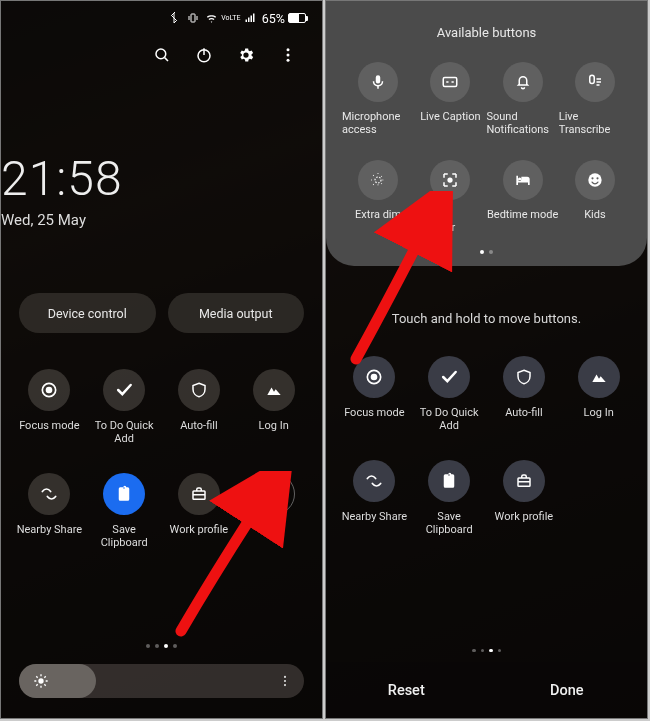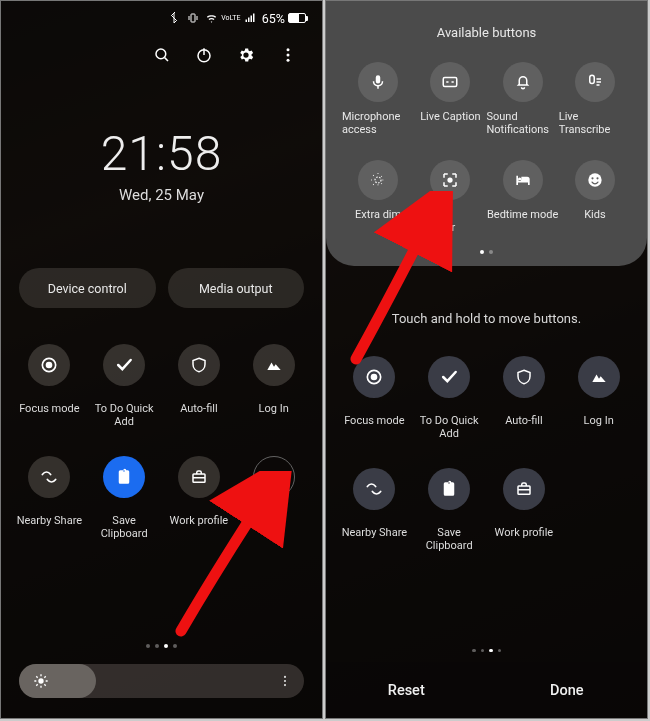--- a/index.html
+++ b/index.html
@@ -49,22 +49,22 @@
     justify-content:flex-end;
     gap:22px;
     padding: 10px 24px 0;
     color:#fff;
   }
   .toprow .ibtn { width:20px; height:20px; display:flex; align-items:center; justify-content:center; cursor:pointer; }
 
   
   .clock {
     position:relative; z-index:5;
-    text-align:center;
-    margin-top: 60px;
+    text-align:left;
+    margin-top: 85px;
     color:#eee;
   }
   .clock .time { font-size:48px; font-weight:300; letter-spacing:1px; }
   .clock .date { font-size:15px; color:#ddd; margin-top:4px; }
 
   
   .pillrow {
     position:relative; z-index:5;
     display:flex; gap:12px;
     padding: 0 18px;
@@ -97,21 +97,21 @@
     color:#ddd;
   }
   .tile .circ {
     width:42px; height:42px; border-radius:50%;
     background: rgba(80,75,70,0.6);
     display:flex; align-items:center; justify-content:center;
     color:#fff;
   }
   .tile .circ.blue { background:#1b6cf0; }
   .tile .circ.outline { background: transparent; border:1.5px solid rgba(120,120,120,0.8); color:#bbb; }
-  .tile .lbl { font-size:11px; text-align:center; margin-top:16px; line-height:13px; min-height:26px; }
+  .tile .lbl { font-size:11px; text-align:center; margin-top:8px; line-height:13px; min-height:26px; }
 
   
   .dots { position:absolute; bottom:70px; left:0; right:0; display:flex; justify-content:center; gap:5px; z-index:5; }
   .dot { width:4px; height:4px; border-radius:50%; background:rgba(255,255,255,0.35); }
   .dot.active { background:#fff; }
 
   
   .brightness {
     position:absolute;
     bottom: 20px; left:18px; right:18px;

